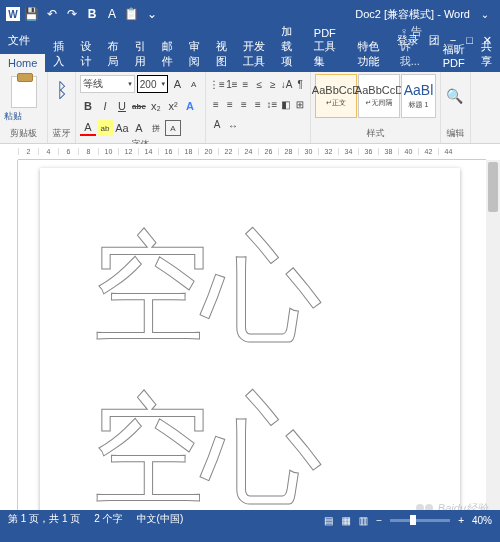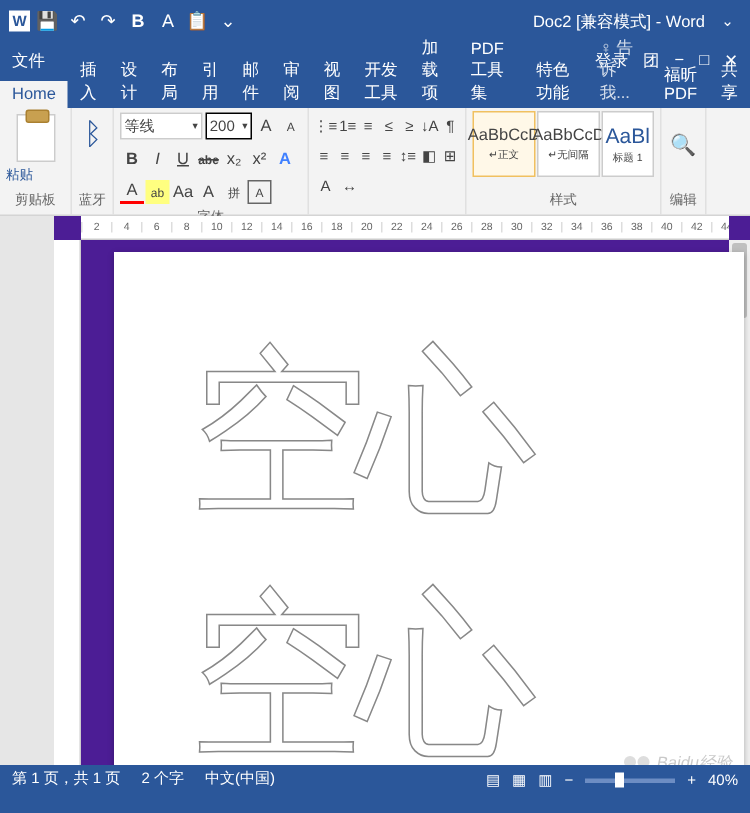--- a/index.html
+++ b/index.html
@@ -42,21 +42,21 @@
 .para-btn { width: 14px; height: 16px; display: flex; align-items: center; justify-content: center; font-size: 10px; }
 
 .styles-group { width: 130px; }
 .style-gallery { display: flex; gap: 1px; height: 44px; }
 .style-cell { width: 42px; height: 44px; border: 1px solid #ccc; background: #fff; display: flex; flex-direction: column; align-items: center; justify-content: center; font-size: 7px; }
 .style-cell .preview { font-size: 11px; margin-bottom: 2px; }
 .style-cell.on { border-color: #f0c060; background: #fff8e8; }
 
 .edit-group { width: 30px; }
 
-.canvas-area { height: 378px; background: #4c1d95; position: relative; overflow: hidden; margin-left: 36px; }
+.canvas-area { height: 378px; background: #ffffff; position: relative; overflow: hidden; }
 .vruler { position: absolute; left: 0; top: 16px; width: 18px; bottom: 0; background: #fff; border-right: 1px solid #ccc; }
 .hruler { position: absolute; left: 18px; top: 0; right: 14px; height: 16px; background: #fff; border-bottom: 1px solid #ccc; display: flex; align-items: center; overflow: hidden; }
 .hruler .tick { flex: none; width: 20px; font-size: 7px; color: #666; text-align: center; border-left: 1px solid #ddd; }
 .vscroll { position: absolute; right: 0; top: 16px; width: 14px; bottom: 0; background: #f0f0f0; }
 .vscroll .thumb { width: 10px; height: 50px; background: #c0c0c0; margin: 2px auto; border-radius: 2px; }
 
 .page { position: absolute; left: 40px; top: 24px; width: 420px; height: 420px; background: #fff; box-shadow: 0 1px 4px rgba(0,0,0,0.3); padding: 40px 50px; }
 .outline-text { font-size: 120px; line-height: 1.35; color: transparent; -webkit-text-stroke: 1px #888; letter-spacing: -8px; font-family: "SimSun", "Songti SC", serif; }
 
 .statusbar { position: absolute; bottom: 0; left: 0; right: 0; height: 20px; background: #2b579a; color: #fff; display: flex; align-items: flex-end; font-size: 10px; padding: 16px 8px; gap: 14px; }

